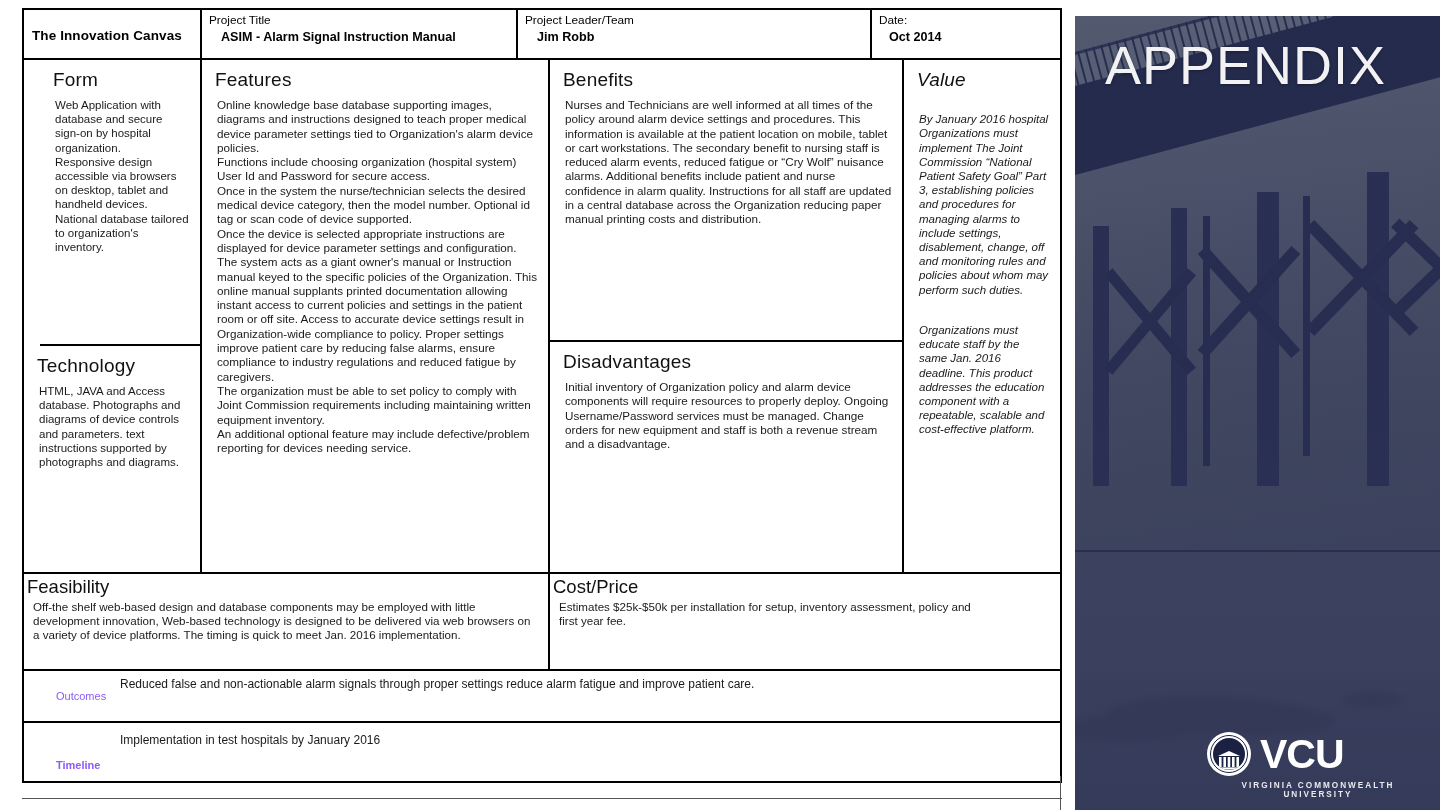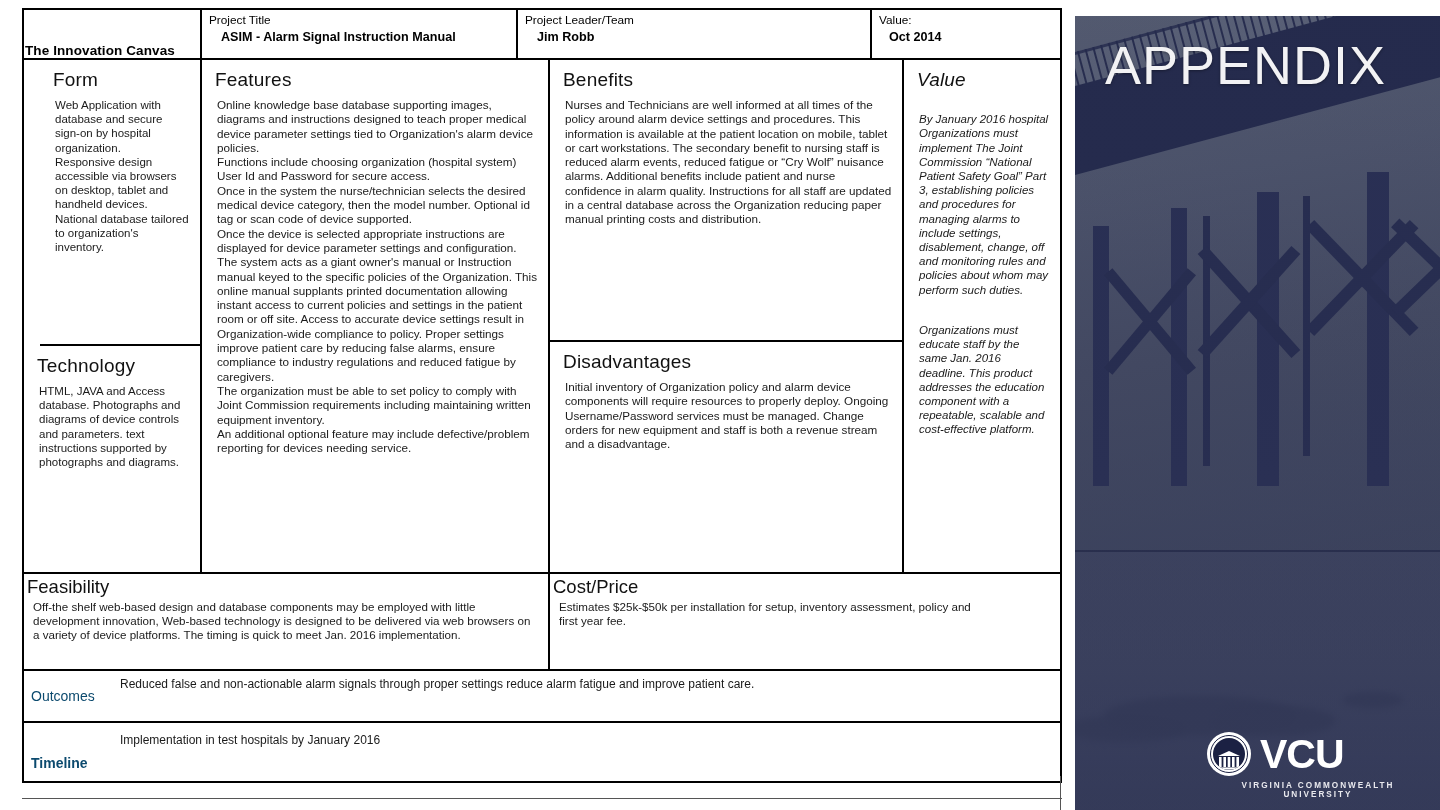--- a/index.html
+++ b/index.html
@@ -30,21 +30,21 @@
     width: 1040px;
     border: 2.2px solid #000;
     background: #fff;
   }
 
   
   .hdr-row { display: flex; width: 100%; height: 50px; border-bottom: 2.2px solid #000; }
   .hdr-cell { position: relative; padding: 3px 6px 0 7px; }
   .hdr-brand {
     width: 178px; border-right: 2.2px solid #000;
-    display: flex; align-items: flex-end; padding-left: 1px;
+    display: flex; align-items: center; padding-left: 8px;
   }
   .hdr-brand-txt { font-size: 13.5px; font-weight: bold; color: #000; letter-spacing: 0.1px; }
   .hdr-title { width: 316px; border-right: 2.2px solid #000; }
   .hdr-leader { width: 354px; border-right: 2.2px solid #000; }
   .hdr-date { width: 155px; }
   .hdr-label { font-size: 11.8px; color: #000; line-height: 14px; }
   .hdr-value { font-size: 12.6px; font-weight: bold; color: #000; line-height: 16px; padding-left: 12px; padding-top: 2px; }
   .hdr-value.nopad { padding-left: 10px; }
 
   
@@ -79,21 +79,21 @@
   
   .fc-row { display: flex; width: 100%; height: 97px; border-top: 2.2px solid #000; }
   .fc-left  { width: 526px; border-right: 2.2px solid #000; }
   .fc-right { width: 438px; }
   .fc-title { font-size: 18.5px; color: #111; line-height: 22px; margin: 2px 0 2px 3px; }
   .fc-body { font-size: 11.6px; line-height: 14.2px; color: #1a1a1a; padding-left: 9px; padding-right: 12px; }
 
   
   .ot-row { display: flex; width: 100%; height: 52px; border-top: 2.2px solid #000; align-items: center; }
   .ot-row.tl { height: 60px; }
-  .ot-label { width: 96px; font-size: 14px; color: #0c4a6e; padding-left: 7px; }
+  .ot-label { width: 96px; font-size: 11px; color: #8b5cf6; padding-left: 32px; }
   .ot-label.b { font-weight: bold; }
   .ot-text { font-size: 12px; color: #1a1a1a; padding-right: 10px; }
   .ot-row.oc .ot-text { align-self: flex-start; padding-top: 6px; }
   .ot-row.tl .ot-text { align-self: flex-start; padding-top: 10px; }
   .ot-row.tl .ot-label { align-self: flex-end; padding-bottom: 10px; }
 
   
   .tail-rule {
     position: absolute; left: 0; top: 790px; width: 1040px;
     border-top: 1.2px solid #555;
@@ -232,21 +232,21 @@
         </div>
         <div class="hdr-cell hdr-title">
           <div class="hdr-label">Project Title</div>
           <div class="hdr-value">ASIM - Alarm Signal Instruction Manual</div>
         </div>
         <div class="hdr-cell hdr-leader">
           <div class="hdr-label">Project Leader/Team</div>
           <div class="hdr-value">Jim Robb</div>
         </div>
         <div class="hdr-cell hdr-date">
-          <div class="hdr-label">Value:</div>
+          <div class="hdr-label">Date:</div>
           <div class="hdr-value nopad">Oct 2014</div>
         </div>
       </div>
 
       <div class="body-row">
 
         <div class="col col-form">
           <div class="form-box split-top">
             <div class="sec">
               <div class="sec-title">Form</div>

